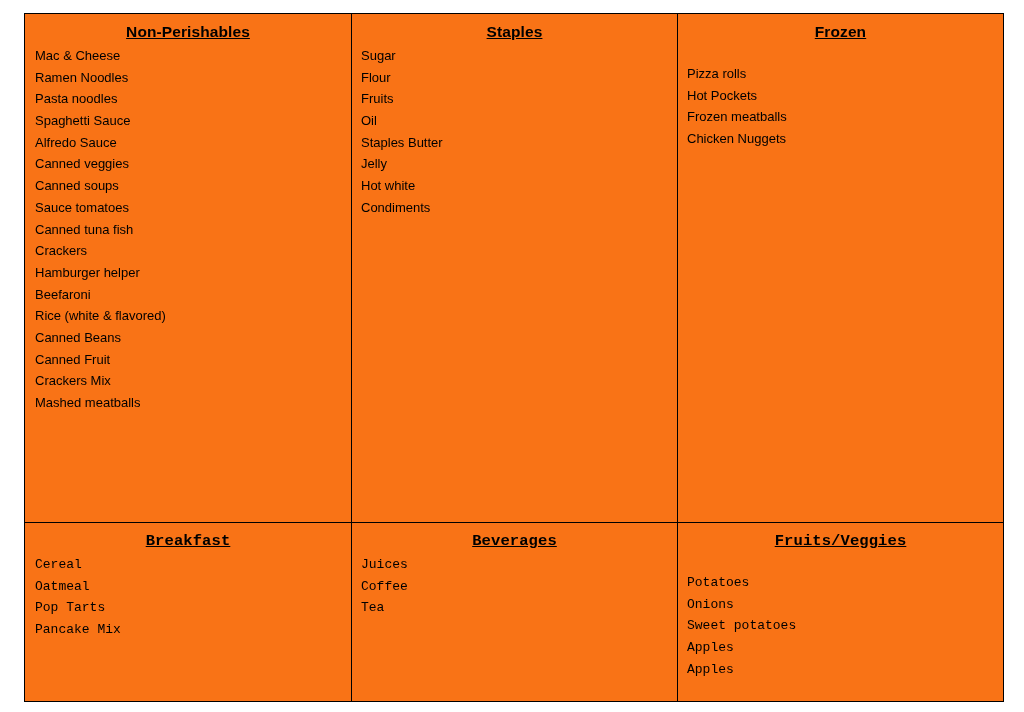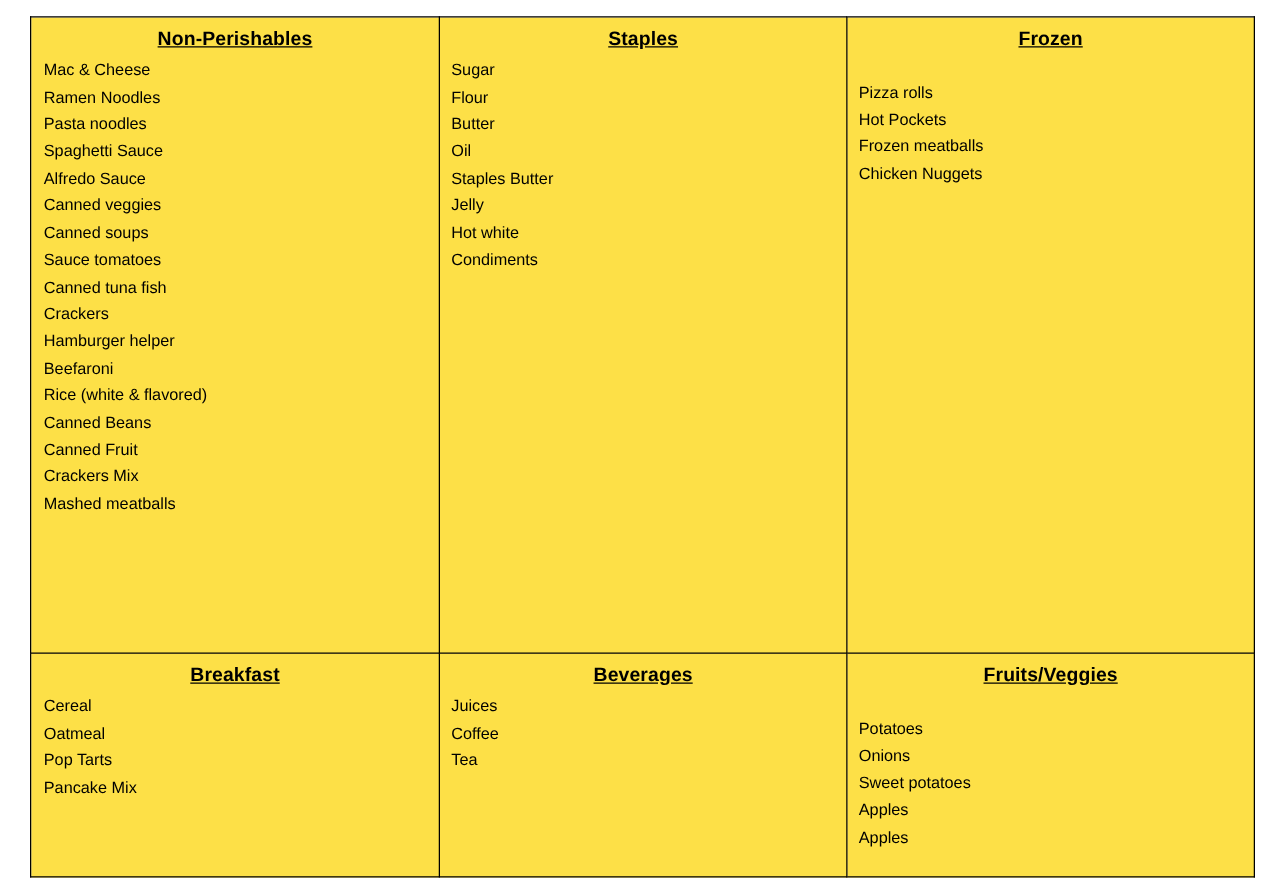--- a/index.html
+++ b/index.html
@@ -25,28 +25,28 @@
     left: 24px;
     top: 13px;
     width: 976px;
     border-collapse: collapse;
     table-layout: fixed;
   }
   table.grocery-table td {
     border: 1px solid #000000;
     vertical-align: top;
     padding: 8px 0 10px 0;
-    background: #fde047;
+    background: #f97316;
   }
   td.col-1 { width: 326px; }
   td.col-2 { width: 325px; }
   td.col-3 { width: 325px; }
 
   tr.row-top td { height: 490px; }
-  tr.row-bottom td { height: 160px; }
+  tr.row-bottom td { height: 160px; font-family: Liberation Mono, monospace; }
 
   .cat-title {
     text-align: center;
     font-weight: bold;
     text-decoration: underline;
     font-size: 15.5px;
     line-height: 1.35;
     margin: 0 0 2px 0;
     letter-spacing: 0.1px;
   }
@@ -92,21 +92,21 @@
             <li>Canned Fruit</li>
             <li>Crackers Mix</li>
             <li>Mashed meatballs</li>
           </ul>
         </td>
         <td class="col-2">
           <div class="cat-title">Staples</div>
           <ul class="items">
             <li>Sugar</li>
             <li>Flour</li>
-            <li>Butter</li>
+            <li>Fruits</li>
             <li>Oil</li>
             <li>Staples Butter</li>
             <li>Jelly</li>
             <li>Hot white</li>
             <li>Condiments</li>
           </ul>
         </td>
         <td class="col-3">
           <div class="cat-title">Frozen</div>
           <ul class="items">

